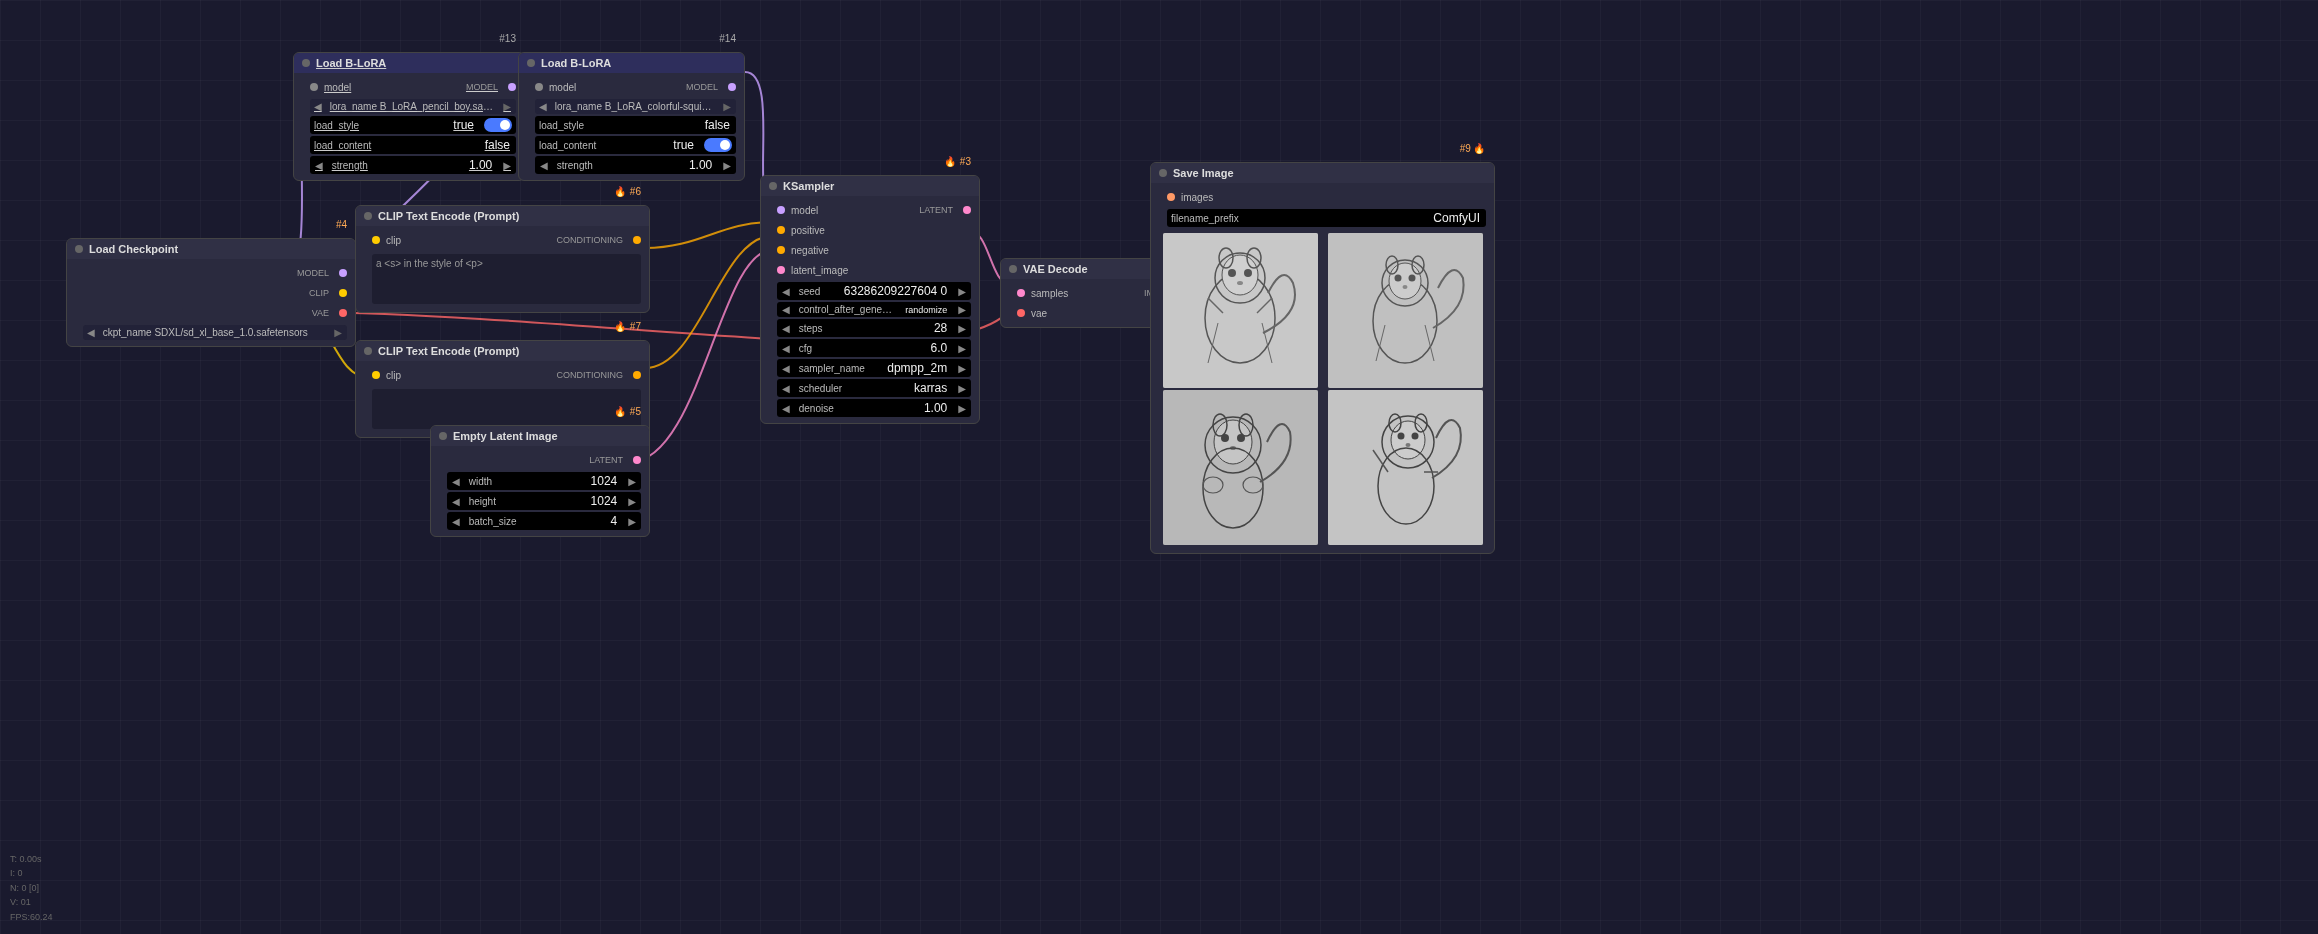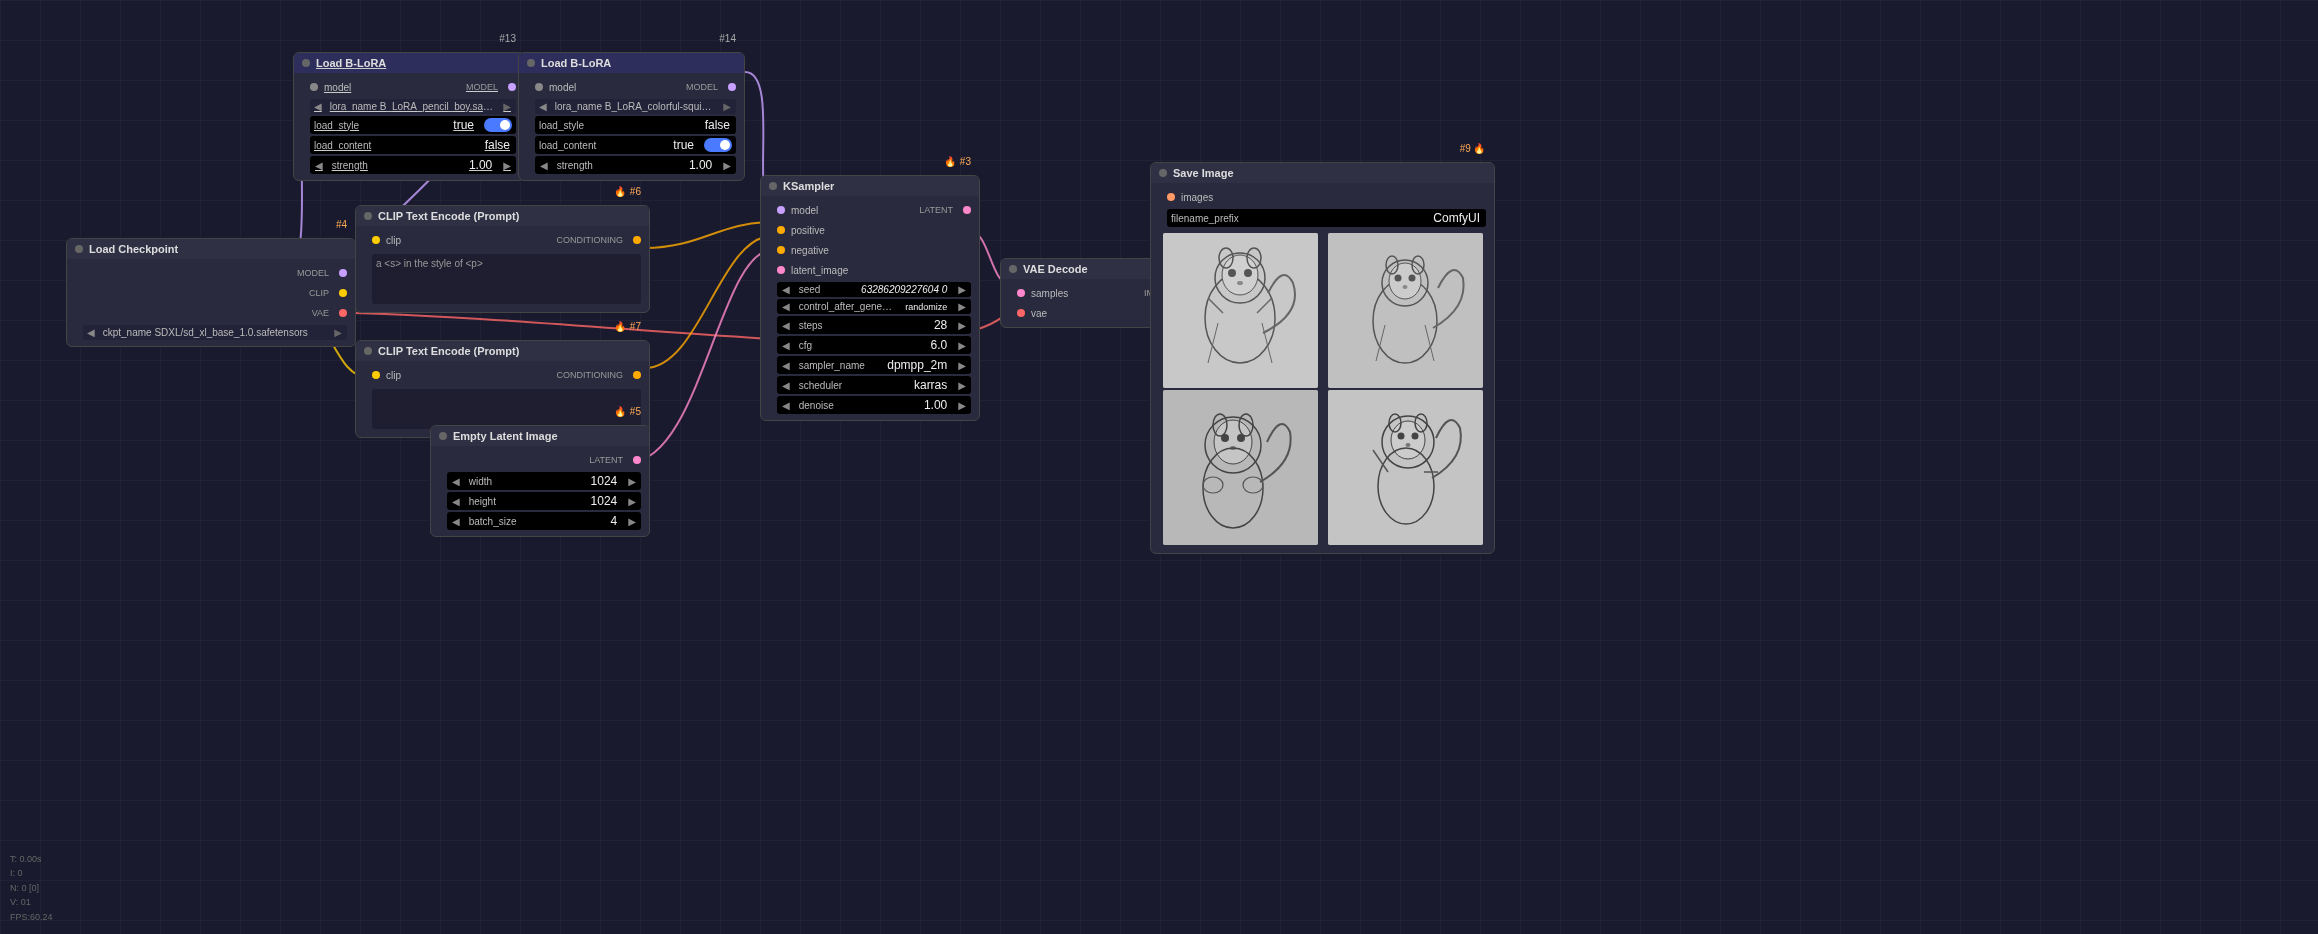--- a/index.html
+++ b/index.html
@@ -475,21 +475,21 @@
       <div class="port-dot left" style="background:#ffaa00;"></div>
       <span class="port-label">negative</span>
     </div>
     <div class="node-row">
       <div class="port-dot left" style="background:#ff88cc;"></div>
       <span class="port-label">latent_image</span>
     </div>
     <div class="field-row">
       <span class="field-arrow-left">◀</span>
       <span class="field-label">seed</span>
-      <span class="field-value" style="font-size:10px;font-style:italic;">63286209227604 0</span>
+      <span class="field-value" style="font-size:12px;">63286209227604 0</span>
       <span class="field-arrow-right">▶</span>
     </div>
     <div class="field-row">
       <span class="field-arrow-left">◀</span>
       <span class="field-label">control_after_generate</span>
       <span class="field-value" style="font-size:9px;">randomize</span>
       <span class="field-arrow-right">▶</span>
     </div>
     <div class="field-row">
       <span class="field-arrow-left">◀</span>

